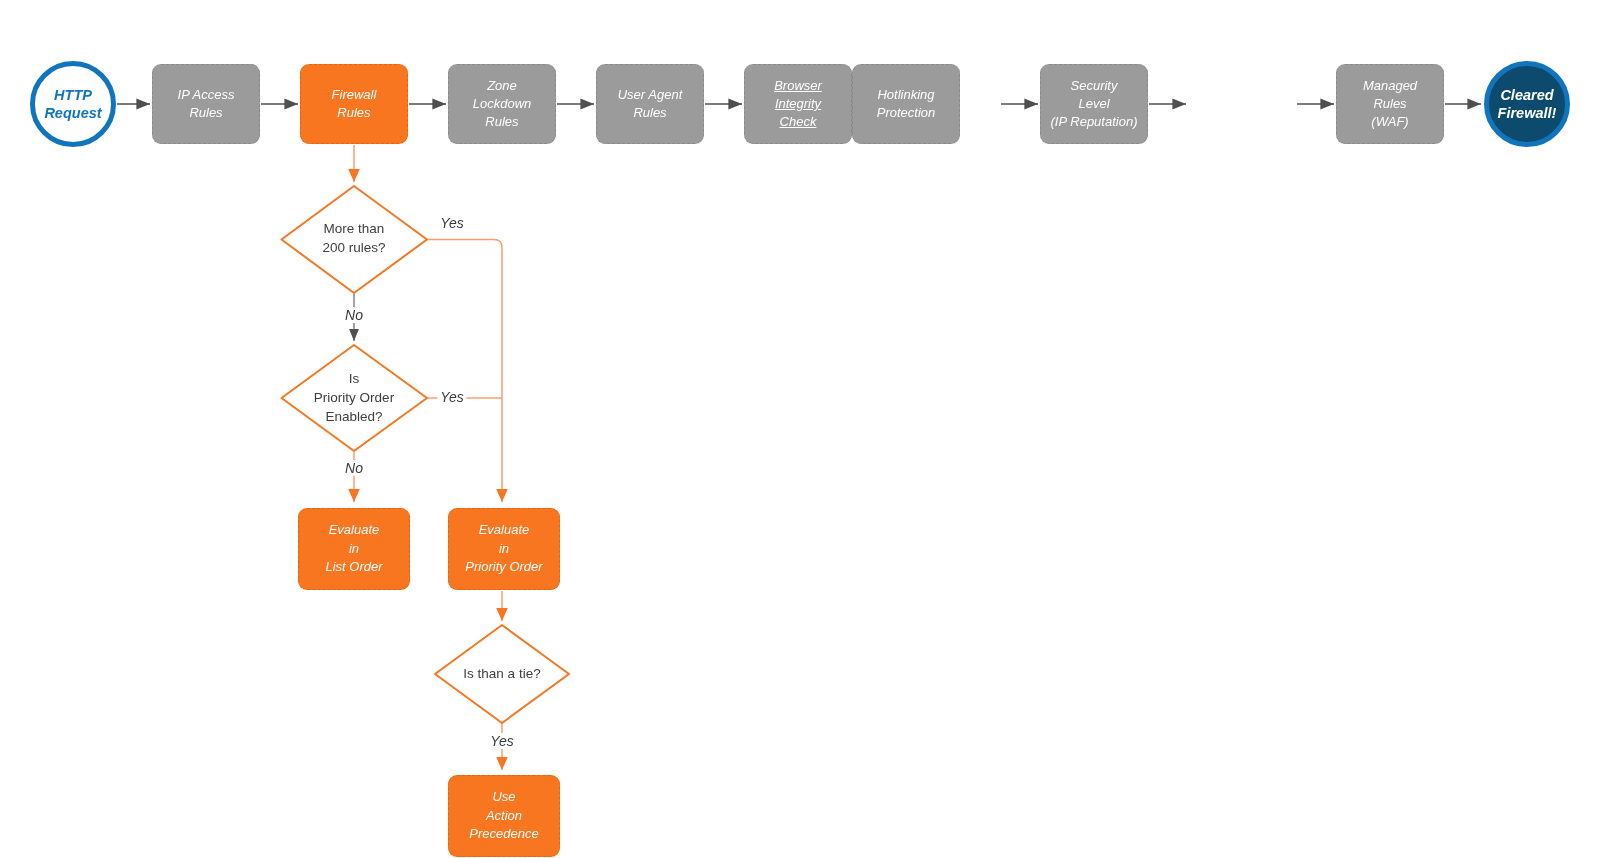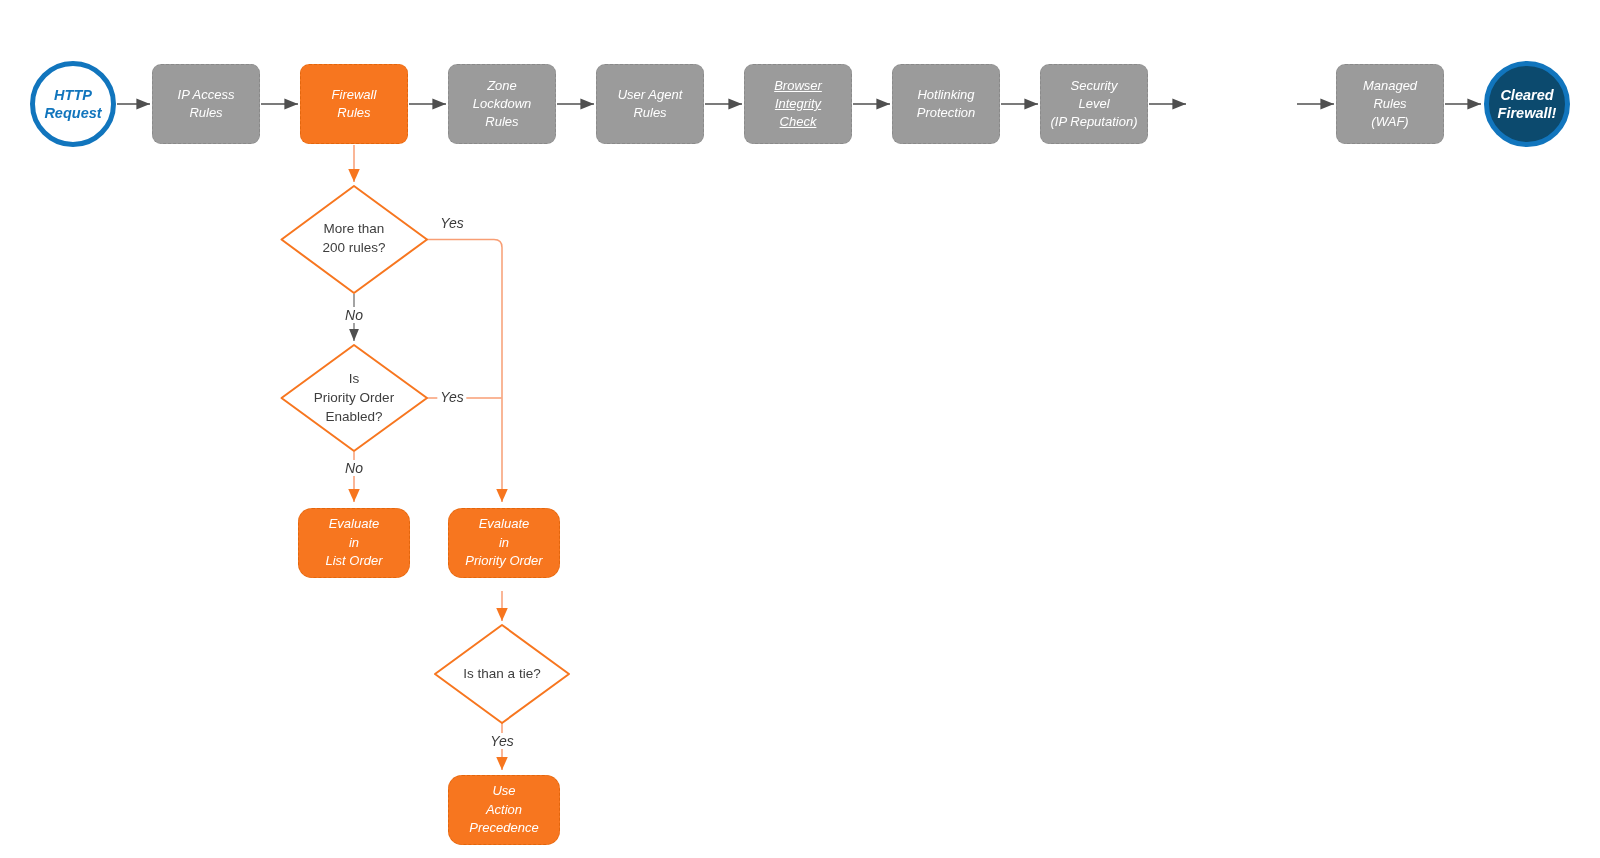--- a/index.html
+++ b/index.html
@@ -13,21 +13,21 @@
     display:flex;align-items:center;justify-content:center;
     text-align:center;white-space:pre-line;
   }
   .step{
     width:108px;height:80px;top:31px;border-radius:9px;
     background:#9B9B9B;border:1px dashed #8a8a8a;
     color:#ffffff;font-style:italic;font-size:13px;line-height:1.38;
   }
   .step.orange{background:#F7761F;border-color:#e2660d;}
   .action{
-    width:112px;height:70px;border-radius:14px;
+    width:112px;height:82px;border-radius:9px;
     background:#F7761F;border:1px dashed #e2660d;
     color:#ffffff;font-style:italic;font-size:13px;line-height:1.45;
   }
   .terminal{
     width:86px;height:86px;top:28px;border-radius:50%;
     border:5px solid #1175BD;background:#ffffff;
     color:#1175BD;font-weight:bold;font-style:italic;
     font-size:14.5px;line-height:1.25;
   }
   .terminal.filled{background:#0c4a6e;color:#ffffff;}
@@ -106,21 +106,21 @@
   </div>
   <div class="node step" style="left:596px;">
     <span>User Agent
 Rules</span>
   </div>
   <div class="node step" style="left:744px;text-decoration:underline;">
     <span>Browser
 Integrity
 Check</span>
   </div>
-  <div class="node step" style="left:892px;">
+  <div class="node step" style="left:852px;">
     <span>Hotlinking
 Protection</span>
   </div>
   <div class="node step" style="left:1040px;">
     <span>Security
 Level
 (IP Reputation)</span>
   </div>
   <div class="node step" style="left:1336px;">
     <span>Managed

